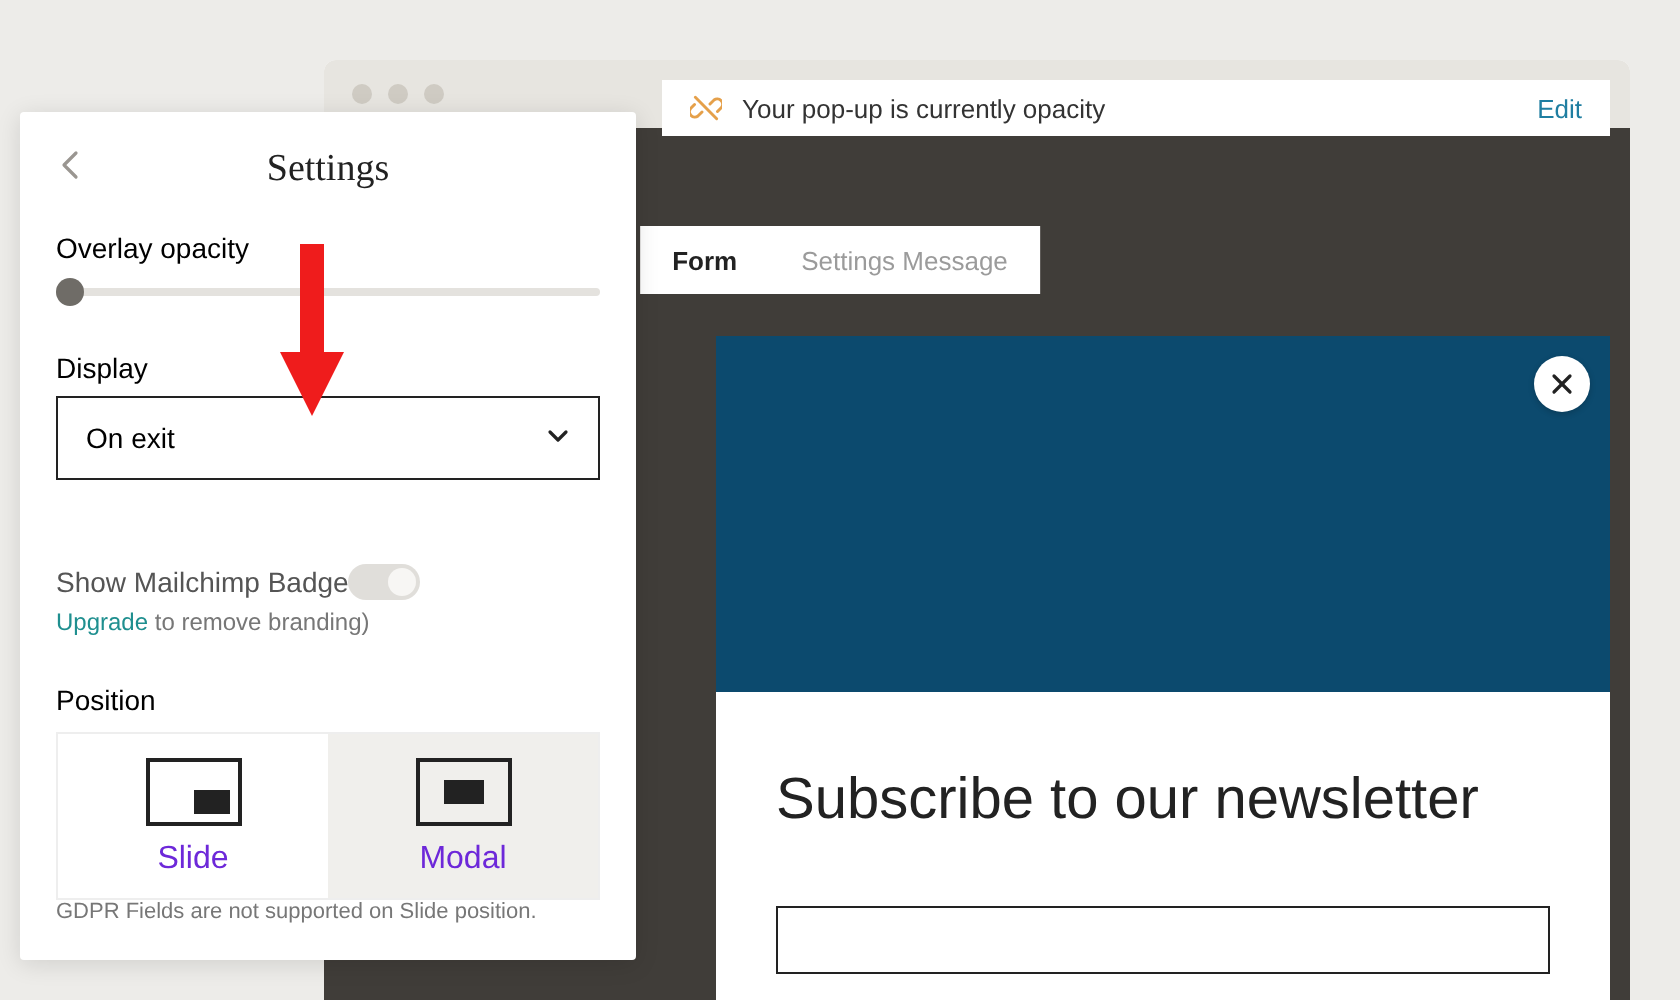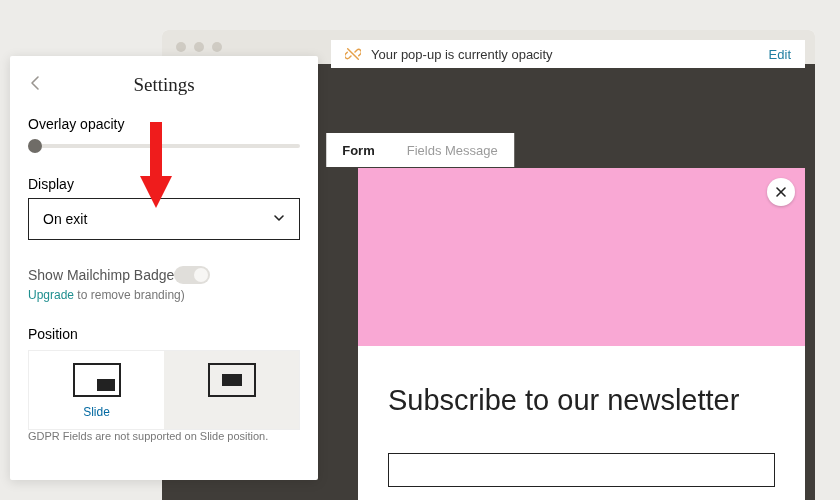--- a/index.html
+++ b/index.html
@@ -60,37 +60,36 @@
 
   .tabs-bar {
     position: absolute;
     top: 113px;
     left: 50%;
     transform: translateX(-50%);
     background: #fff;
     display: flex;
     height: 34px;
     font-size: 13px;
-    margin-top: 20px;
   }
   .tab {
     padding: 0 16px;
     display: flex; align-items: center;
     color: #9b9b9b;
     cursor: pointer;
   }
   .tab.active { color: #222; font-weight: 600; }
 
   .popup-preview {
     position: absolute;
     top: 168px;
     left: 358px;
     right: 35px;
     bottom: 0;
-    background: #f9a8d4;
+    background: #0c4a6e;
   }
   .popup-close-inner {
     position: absolute;
     top: 10px; right: 10px;
     width: 28px; height: 28px;
     background: #fff;
     border-radius: 50%;
     display: flex; align-items: center; justify-content: center;
     cursor: pointer;
     box-shadow: 0 1px 3px rgba(0,0,0,0.2);
@@ -178,21 +177,21 @@
     cursor: pointer;
   }
 
   .select {
     border: 1px solid #222;
     height: 42px;
     display: flex; align-items: center; justify-content: space-between;
     padding: 3px 14px;
     font-size: 14px;
     cursor: pointer;
-    margin-bottom: 26px;
+    margin-bottom: 42px;
   }
 
   .toggle-row {
     display: flex; align-items: center; justify-content: flex-start;
     margin-bottom: 4px;
   }
   .toggle {
     width: 36px; height: 18px;
     background: #e0deda;
     border-radius: 9px;
@@ -236,21 +235,21 @@
     background: #222;
   }
   .pos-slide .block {
     width: 18px; height: 12px;
     right: 4px; bottom: 4px;
   }
   .pos-modal .block {
     width: 20px; height: 12px;
     left: 50%; top: 50%; transform: translate(-50%, -50%);
   }
-  .pos-label { font-size: 12px; color: #0369a1; }
+  .pos-label { font-size: 16px; color: #6d28d9; }
 
   .gdpr-note {
     font-size: 11px;
     color: #777;
   }
 
   
   .red-arrow {
     position: absolute;
     top: 122px;
@@ -279,21 +278,21 @@
       <path d="M15 9l3-3a4 4 0 0 1 5.6 5.6l-3 3"></path>
       <line x1="4" y1="4" x2="20" y2="20"></line>
     </svg>
   </span>
   <span>Your pop-up is currently opacity</span>
   <span class="edit">Edit</span>
 </div>
 
 <div class="tabs-bar">
   <div class="tab active">Form</div>
-  <div class="tab">Fields Message</div>
+  <div class="tab">Settings Message</div>
 </div>
 
 <div class="popup-preview">
   <div class="popup-close-inner">
     <svg width="12" height="12" viewBox="0 0 12 12" stroke="#222" stroke-width="1.6" stroke-linecap="round">
       <line x1="2" y1="2" x2="10" y2="10"></line>
       <line x1="10" y1="2" x2="2" y2="10"></line>
     </svg>
   </div>
   <div class="popup-body">
@@ -345,20 +344,21 @@
     <div class="pos-opt">
       <div class="pos-icon pos-slide">
           <div class="block"></div>
         </div>
       <div class="pos-label">Slide</div>
     </div>
     <div class="pos-opt selected">
       <div class="pos-icon pos-modal">
           <div class="block"></div>
         </div>
+      <div class="pos-label">Modal</div>
     </div>
   </div>
 
   <div class="gdpr-note">GDPR Fields are not supported on Slide position.</div>
 </div>
 
 <svg class="red-arrow" viewBox="0 0 40 90">
   <rect x="14" y="0" width="12" height="58" fill="#ef1c1c"></rect>
   <polygon points="4,54 36,54 20,86" fill="#ef1c1c"></polygon>
 </svg>

